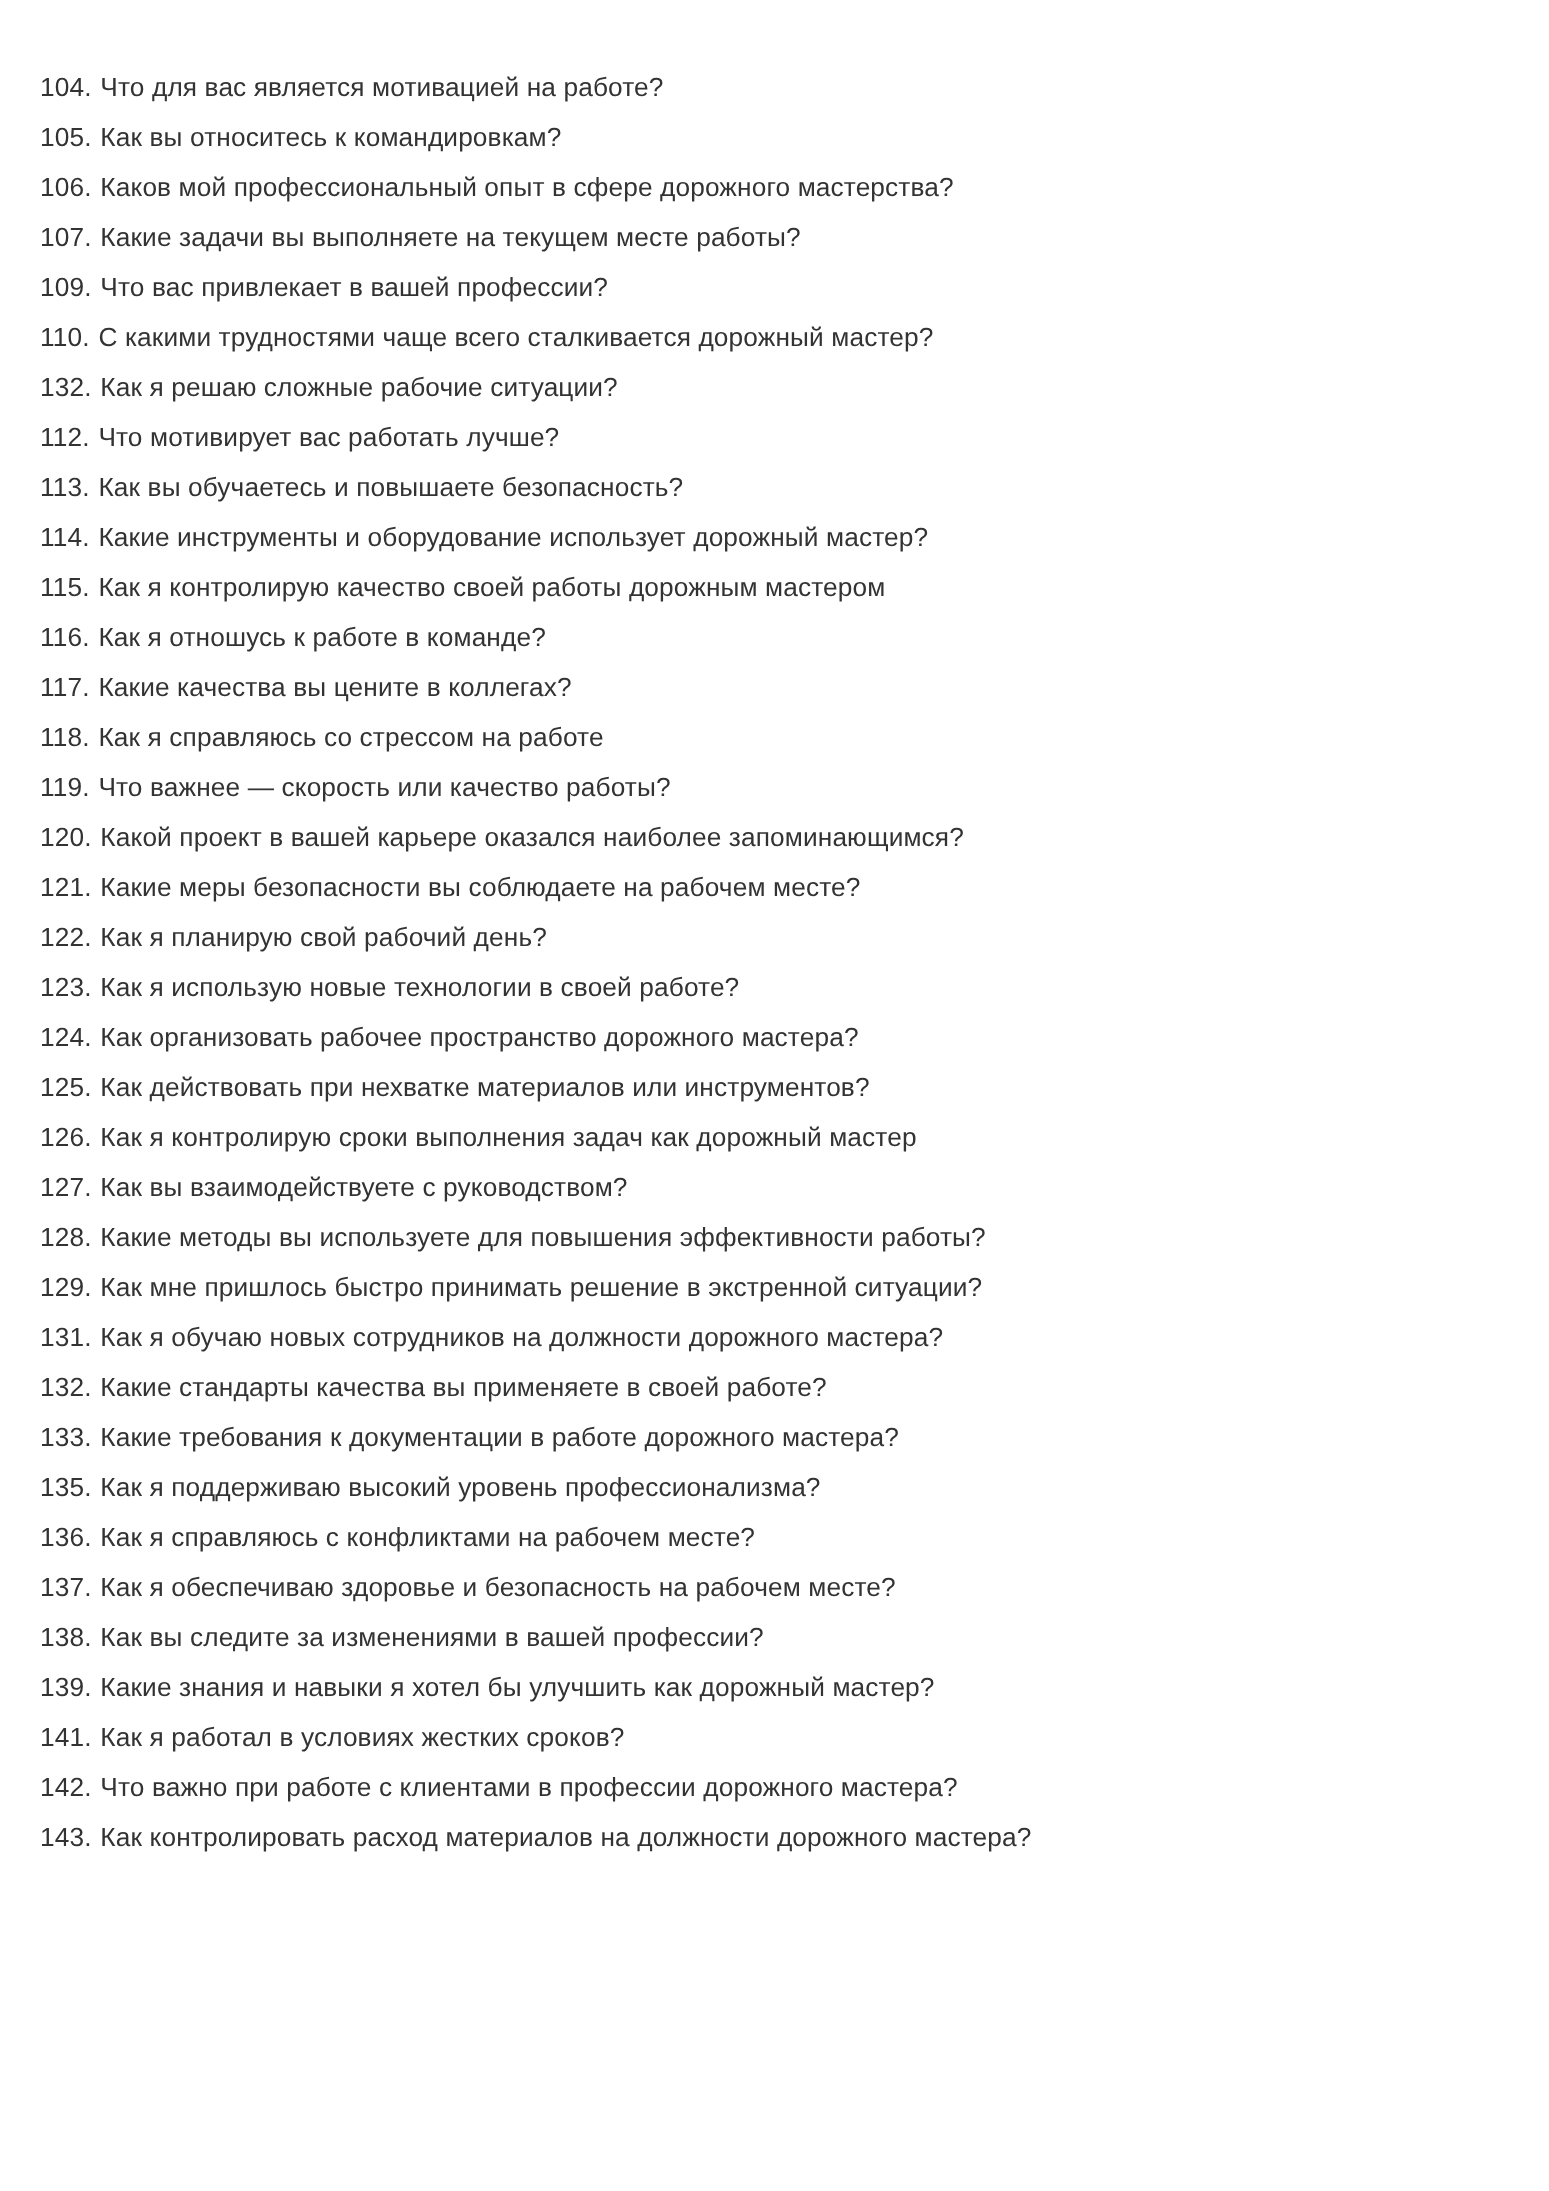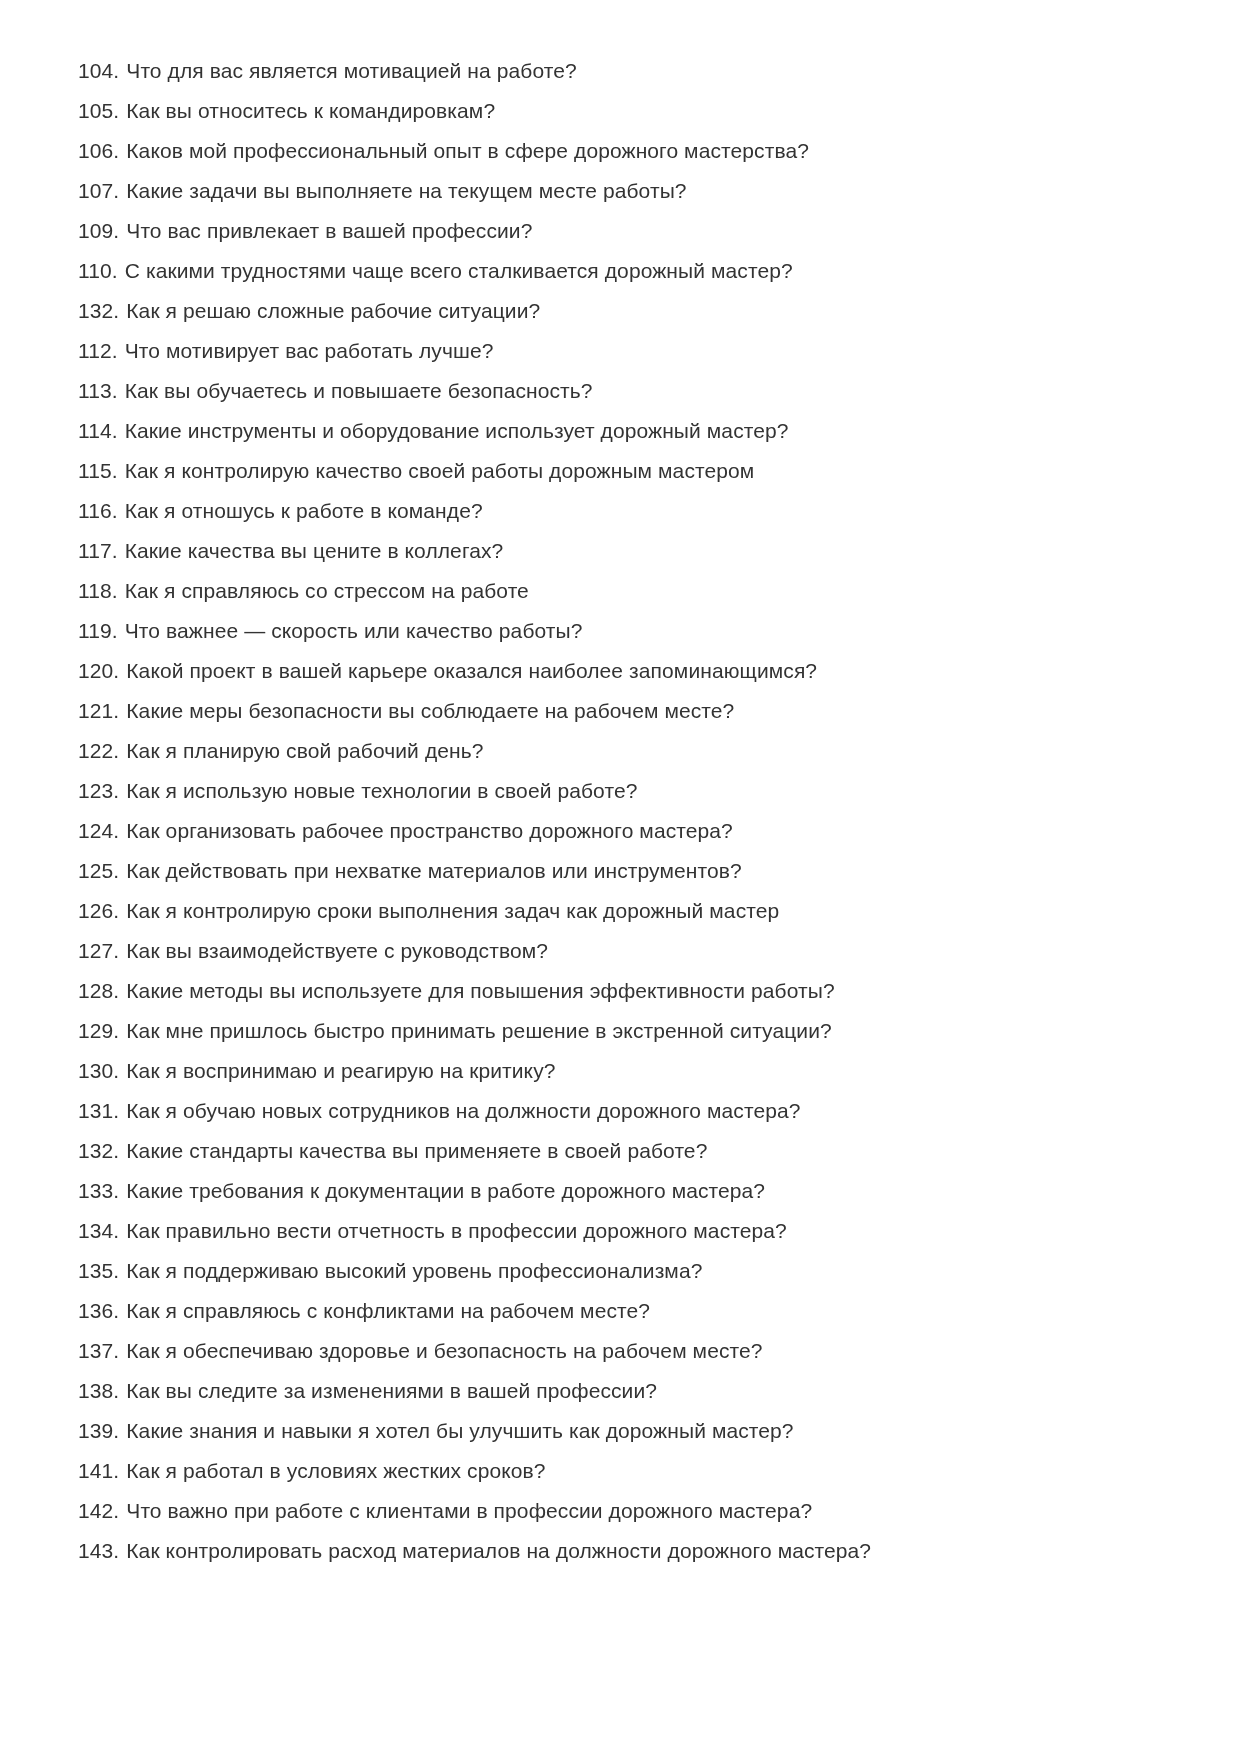--- a/index.html
+++ b/index.html
@@ -9,21 +9,21 @@
   }
   body {
     width: 1239px;
     min-height: 1753px;
     font-family: "Liberation Sans", "DejaVu Sans", sans-serif;
   }
   .page {
     box-sizing: border-box;
     width: 1239px;
     min-height: 1753px;
-    padding: 51px 30px 0 78px;
+    padding: 51px 30px 0 32px;
     color: #333333;
     background: #ffffff;
   }
   .q-row {
     font-size: 21px;
     line-height: 40px;
     white-space: nowrap;
     font-weight: 400;
     letter-spacing: 0.1px;
   }
@@ -134,39 +134,33 @@
   </div>
 
   <div class="q-row">
     <span class="q-num">128.</span><span class="q-text">Какие методы вы используете для повышения эффективности работы?</span>
   </div>
 
   <div class="q-row">
     <span class="q-num">129.</span><span class="q-text">Как мне пришлось быстро принимать решение в экстренной ситуации?</span>
   </div>
 
-  <div class="q-row">
-    <span class="q-num">130.</span><span class="q-text">Как я воспринимаю и реагирую на критику?</span>
-  </div>
 
   <div class="q-row">
     <span class="q-num">131.</span><span class="q-text">Как я обучаю новых сотрудников на должности дорожного мастера?</span>
   </div>
 
   <div class="q-row">
     <span class="q-num">132.</span><span class="q-text">Какие стандарты качества вы применяете в своей работе?</span>
   </div>
 
   <div class="q-row">
     <span class="q-num">133.</span><span class="q-text">Какие требования к документации в работе дорожного мастера?</span>
   </div>
 
-  <div class="q-row">
-    <span class="q-num">134.</span><span class="q-text">Как правильно вести отчетность в профессии дорожного мастера?</span>
-  </div>
 
   <div class="q-row">
     <span class="q-num">135.</span><span class="q-text">Как я поддерживаю высокий уровень профессионализма?</span>
   </div>
 
   <div class="q-row">
     <span class="q-num">136.</span><span class="q-text">Как я справляюсь с конфликтами на рабочем месте?</span>
   </div>
 
   <div class="q-row">

